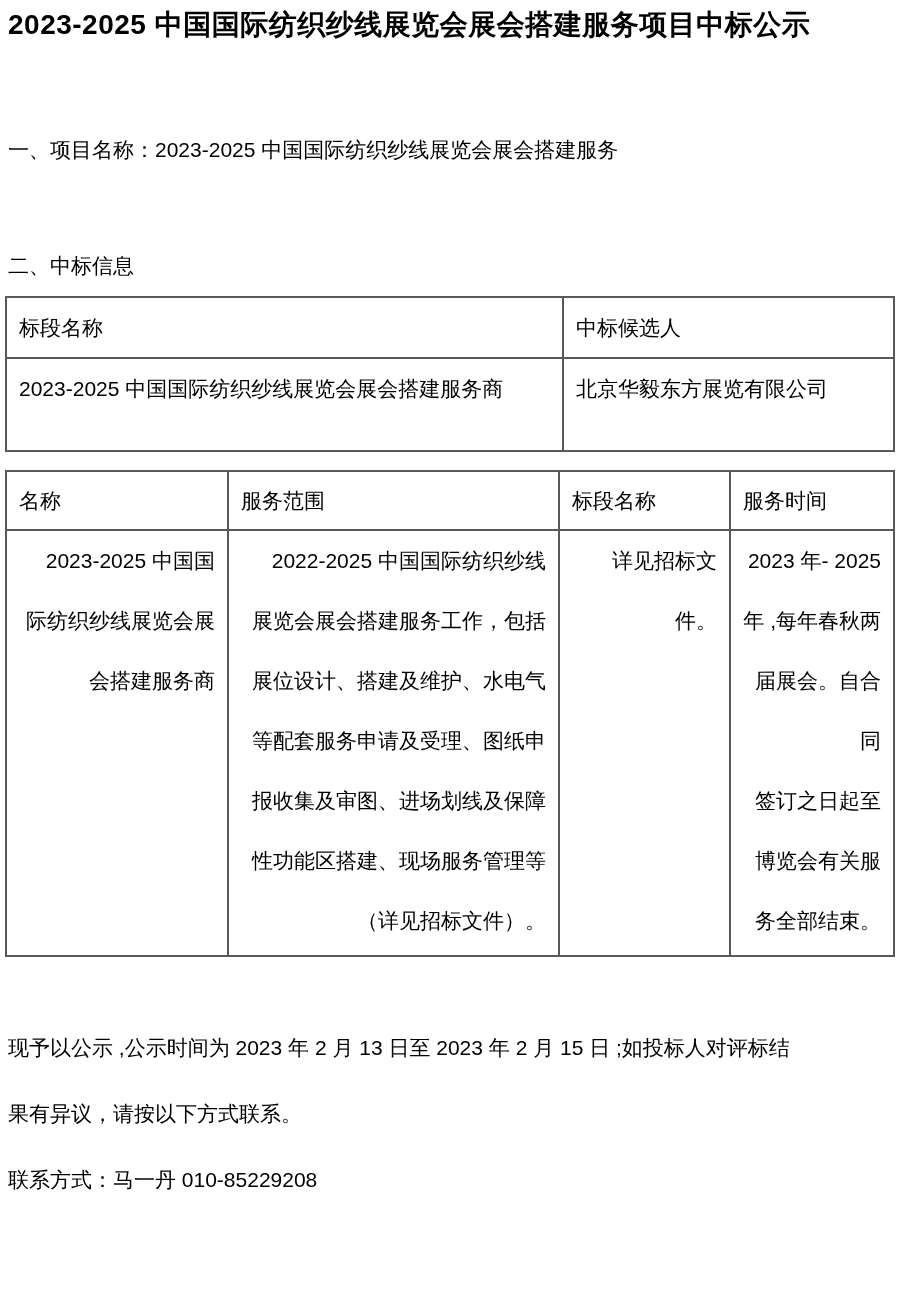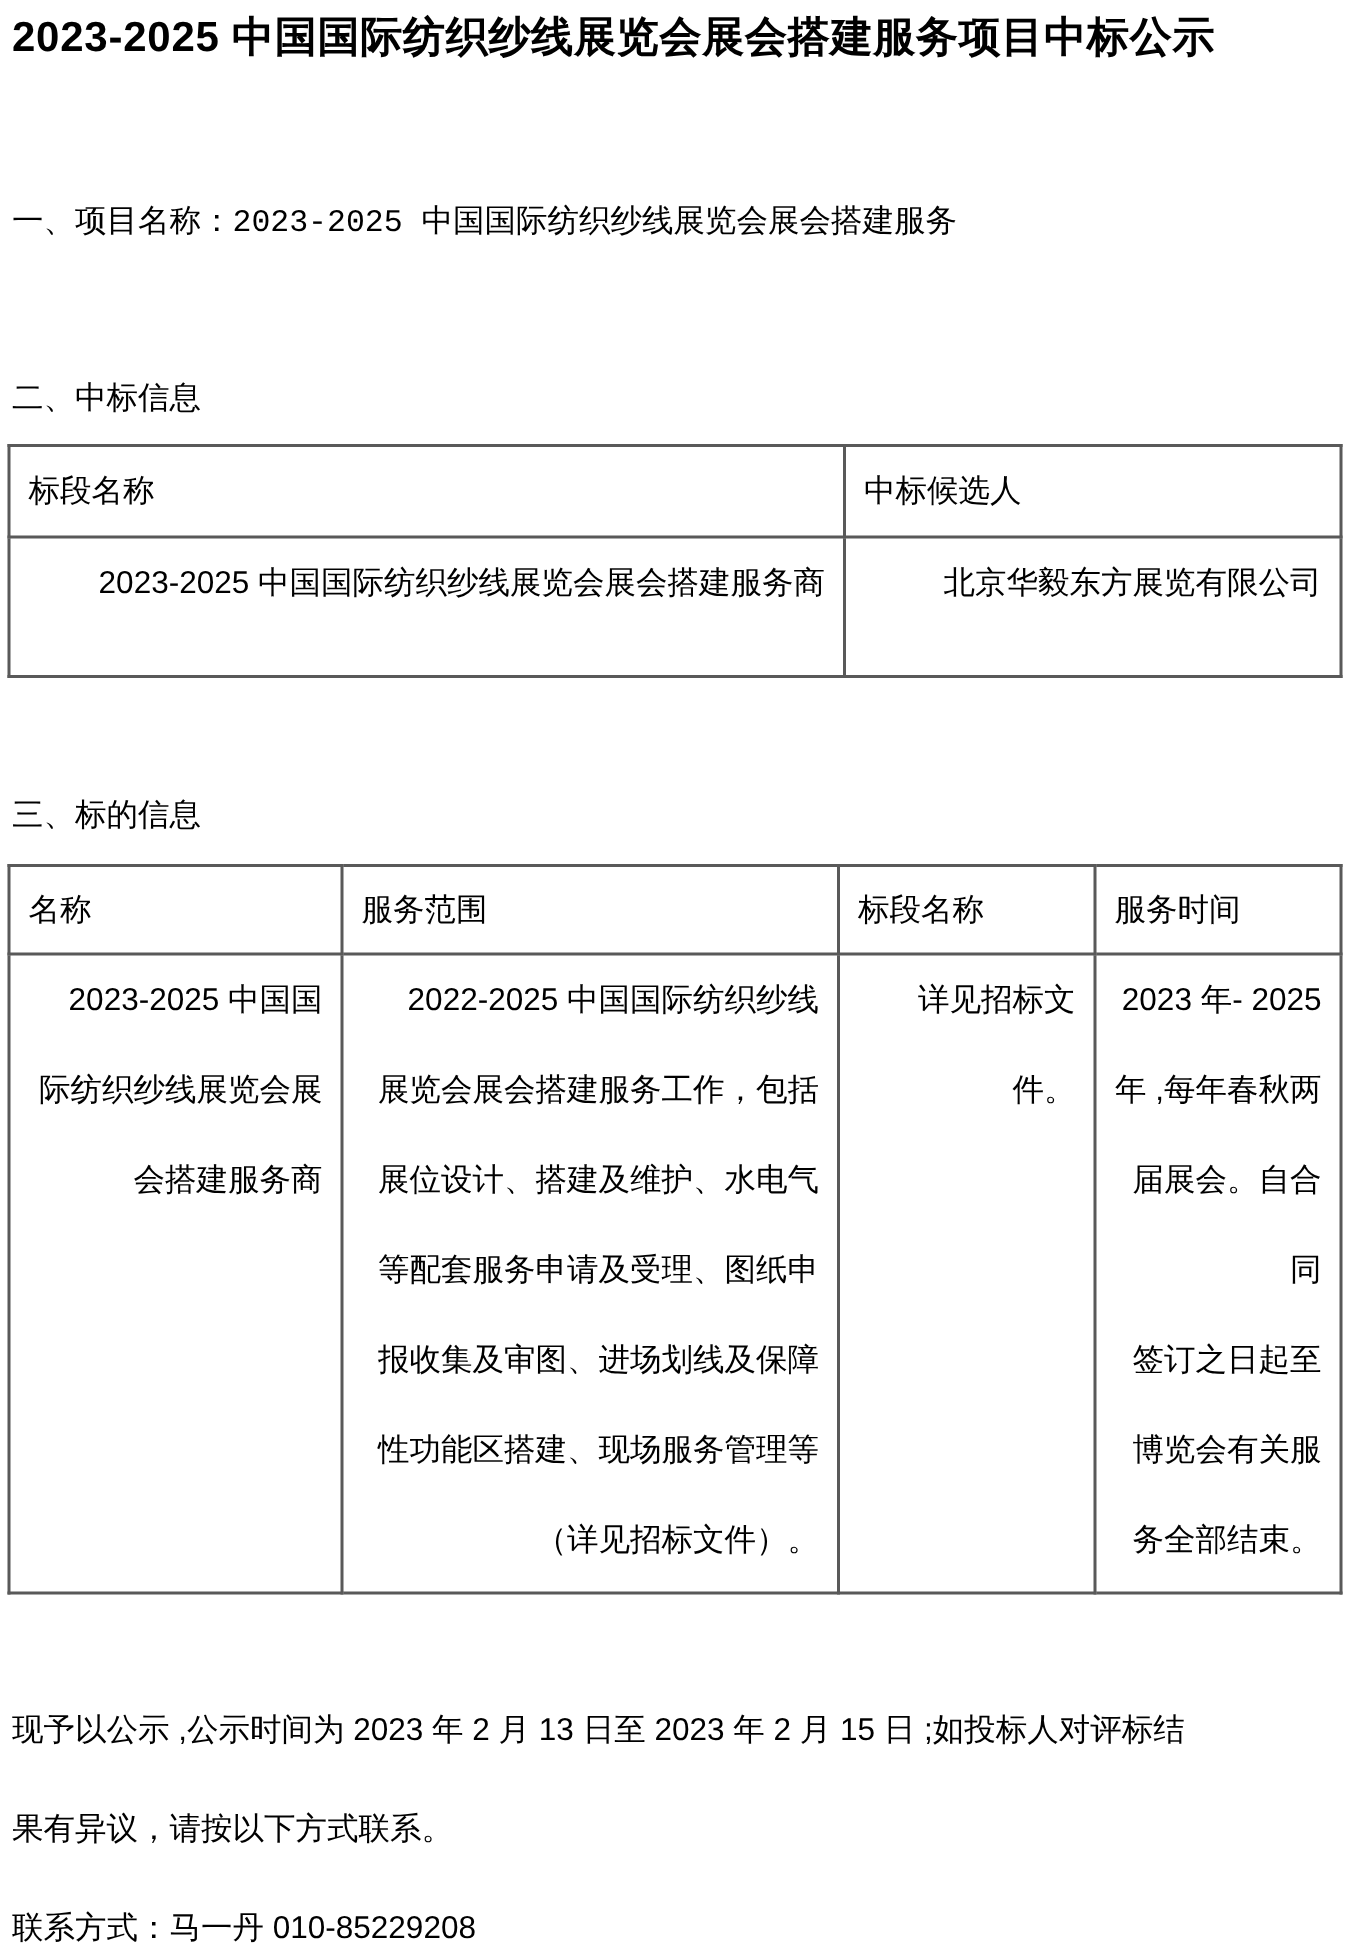--- a/index.html
+++ b/index.html
@@ -22,21 +22,21 @@
     line-height: 38px;
     margin: 0;
     letter-spacing: 0.5px;
   }
   .sec-heading {
     font-size: 21px;
     font-weight: normal;
     line-height: 28px;
     margin: 0;
   }
-  .sec1-heading { margin-top: 92px; font-family: Liberation Mono, monospace; }
+  .sec1-heading { margin-top: 92px; }
   .sec2-heading { margin-top: 88px; }
   .sec3-heading { margin-top: 78px; }
   table {
     border-collapse: collapse;
     table-layout: fixed;
     margin-left: -3px;
     width: 888px;
   }
   .award-table { margin-top: 16px; }
   .subject-table { margin-top: 18px; border-radius: 28px; }
@@ -51,21 +51,21 @@
   }
   th {
     vertical-align: middle;
     line-height: 26px;
   }
   td {
     vertical-align: top;
     line-height: 60px;
   }
   .award-table th { height: 59px; }
-  .award-table td { height: 91px; text-align: right; }
+  .award-table td { height: 91px; }
   .subject-table th { height: 57px; }
   .subject-table td { height: 424px; text-align: right; }
   .footer-notice {
     font-size: 21px;
     line-height: 66px;
     margin: 58px 0 0 0;
     white-space: pre-line;
   }
   .contact-line {
     font-size: 21px;
@@ -94,21 +94,20 @@
       <th>标段名称</th>
       <th>中标候选人</th>
     </tr>
     <tr>
       <td>2023-2025 中国国际纺织纱线展览会展会搭建服务商</td>
       <td>北京华毅东方展览有限公司</td>
     </tr>
   </tbody>
     </table>
 
-  <p class="sec-heading sec3-heading">三、标的信息</p>
 
   <table class="subject-table">
     <colgroup>
       <col style="width:222px">
       <col style="width:331px">
       <col style="width:171px">
       <col style="width:164px">
     </colgroup>
     <tbody>
         <tr>

